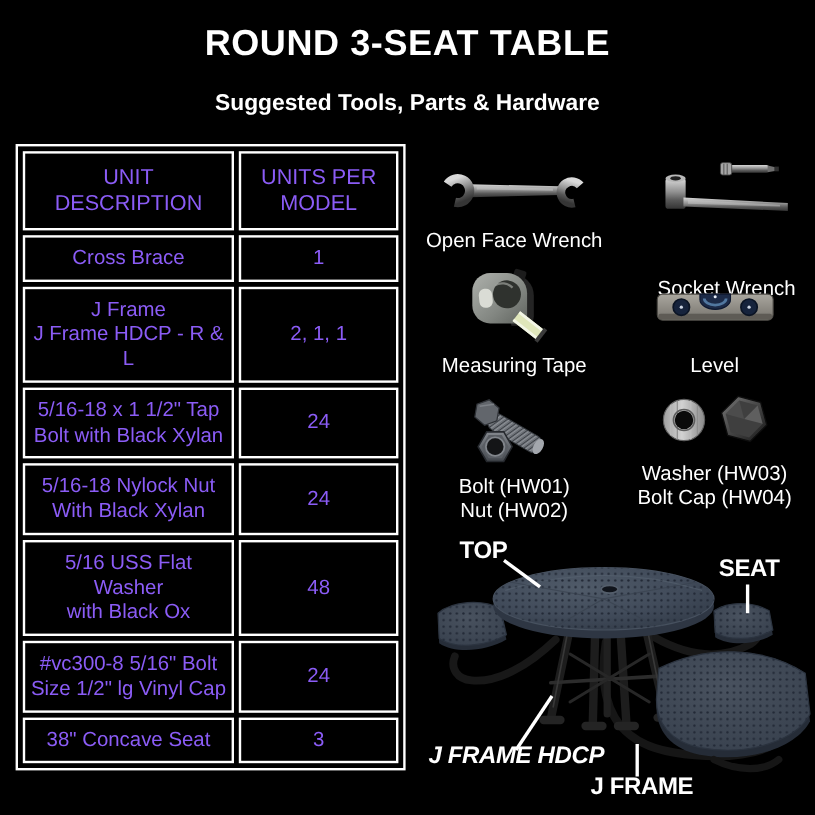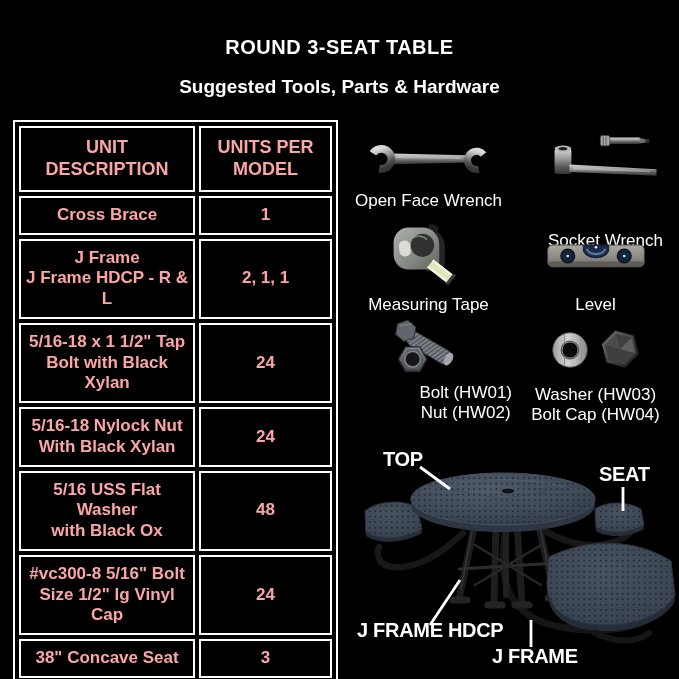--- a/index.html
+++ b/index.html
@@ -1,46 +1,46 @@
 <!DOCTYPE html>
 <html><head>
 <meta charset="utf-8">
 <style>
   html,body{margin:0;padding:0;background:#000;}
   .stage{position:relative;width:679px;height:679px;background:#000;overflow:hidden;
          font-family:"Liberation Sans","DejaVu Sans",sans-serif;color:#fff;}
 
   
-  .title{position:absolute;left:0;top:36px;width:100%;text-align:center;
-         font-size:20px;font-weight:800;letter-spacing:.5px;}
+  .title{position:absolute;left:0;top:20px;width:100%;text-align:center;
+         font-size:30px;font-weight:800;letter-spacing:.5px;}
   .subtitle{position:absolute;left:0;top:76px;width:100%;text-align:center;
          font-size:19px;font-weight:800;}
 
   
   .tbl-outer{position:absolute;left:13px;top:120px;width:325px;border:2px solid #fff;
              box-sizing:border-box;background:#000;}
   .tbl-outer table{width:100%;border-collapse:separate;border-spacing:4px;}
-  .tbl-outer th,.tbl-outer td{border:2px solid #fff;background:#000;color:#fca5a5;
-             text-align:center;vertical-align:middle;font-weight:700;
+  .tbl-outer th,.tbl-outer td{border:2px solid #fff;background:#000;color:#8b5cf6;
+             text-align:center;vertical-align:middle;font-weight:400;
              white-space:pre-line;line-height:1.22;padding:7px 3px;}
   .tbl-outer th{font-size:18px;height:48px;}
   .tbl-outer td{font-size:17px;}
   .tbl-outer th:first-child{width:57%;}
   .tbl-outer th:last-child{width:43%;}
 
   
   .tools{position:absolute;left:345px;top:120px;width:334px;height:318px;}
   .tool{position:absolute;width:167px;display:flex;flex-direction:column;
         align-items:center;justify-content:flex-end;}
   .tool-icon{display:flex;align-items:center;justify-content:center;width:100%;}
   .tool-label{text-align:center;font-size:17px;font-weight:400;line-height:1.2;
               white-space:pre-line;margin-top:3px;}
   .t1{left:0;top:8px;}   .t2{left:177px;top:8px;gap:40px;}
   .t3{left:0;top:100px;} .t4{left:167px;top:100px;}
-  .t5{left:0;top:196px;align-items:flex-end;} .t6{left:167px;top:198px;}
+  .t5{left:0;top:209px;} .t6{left:167px;top:198px;}
   .ih1{height:60px;} .ih2{height:72px;} .ih3{height:64px;}
 
   
   .diagram{position:absolute;left:345px;top:437px;width:334px;height:242px;}
   .diagram svg{position:absolute;left:0;top:0;}
   .dlabel{position:absolute;font-size:18px;font-weight:800;color:#fff;
           letter-spacing:-.3px;white-space:nowrap;}
 </style>
 </head>
 <body>
@@ -338,17 +338,17 @@
       <g stroke="#fff" stroke-width="2.8">
         <line x1="75" y1="30" x2="105" y2="52"></line>
         <line x1="278" y1="50" x2="278" y2="74"></line>
         <line x1="115" y1="143" x2="85" y2="188"></line>
         <line x1="186" y1="183" x2="186" y2="210"></line>
       </g>
     </svg>
 
     <div class="dlabel" style="left:38px;top:11px;font-size:20px;">TOP</div>
     <div class="dlabel" style="left:254px;top:26px;font-size:20px;">SEAT</div>
-    <div class="dlabel" style="left:12px;top:182px;font-size:20px;">J FRAME HDCP</div>
+    <div class="dlabel" style="left:12px;top:182px;font-size:20px;font-style:italic;">J FRAME HDCP</div>
     <div class="dlabel" style="left:147px;top:208px;font-size:20px;">J FRAME</div>
   </div>
 
 </div>
 
 </body></html>

